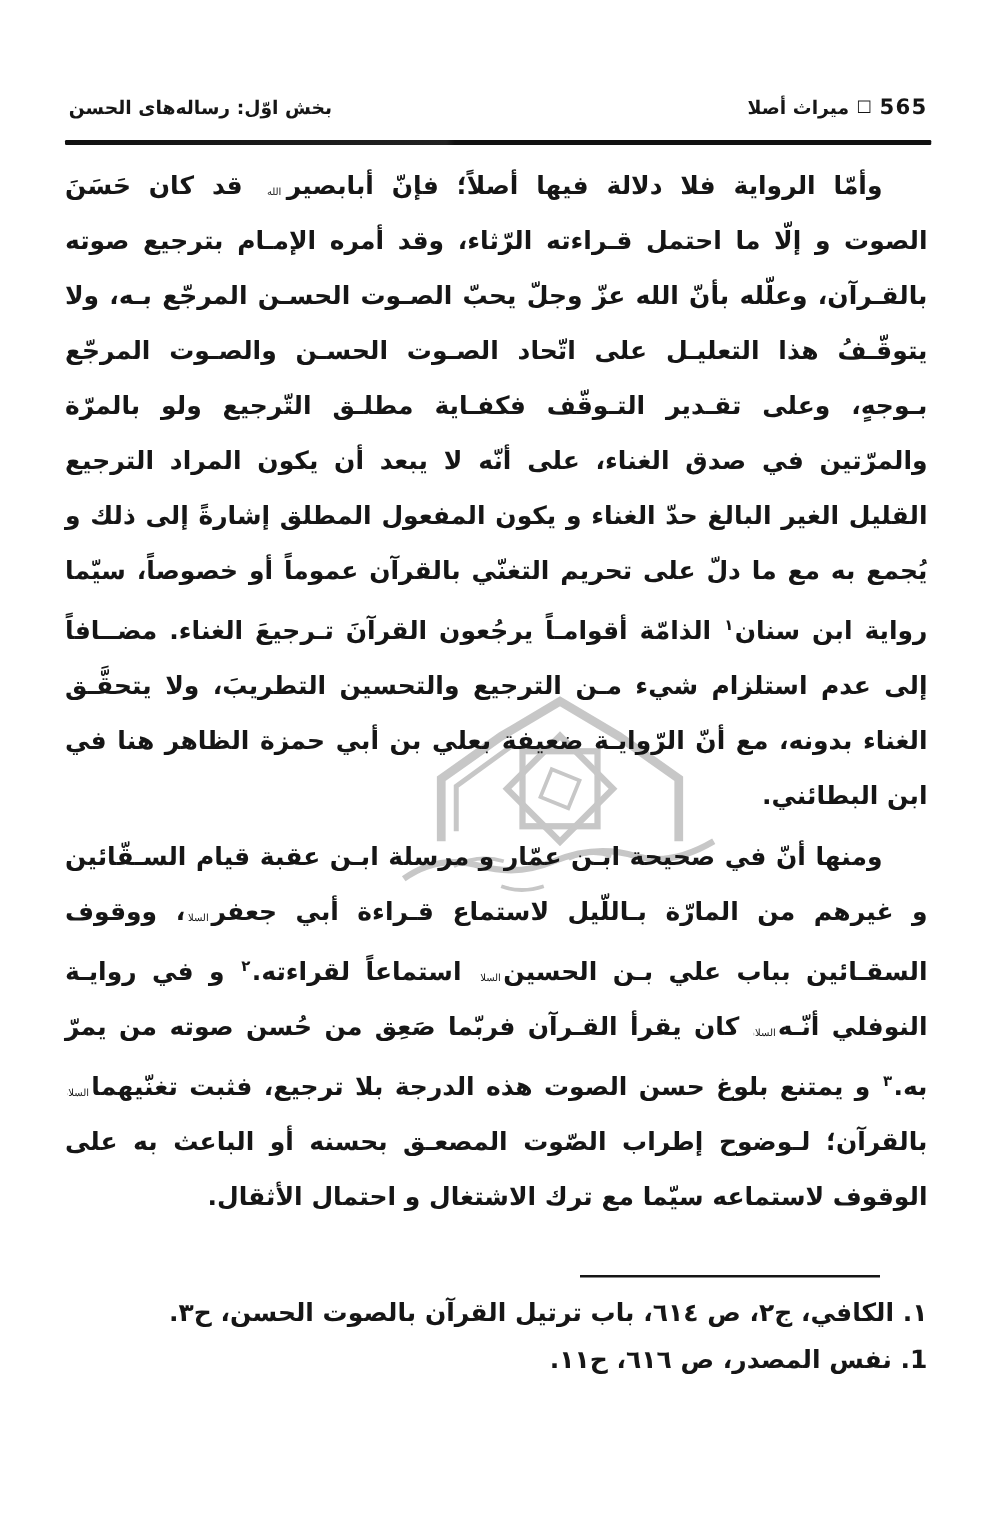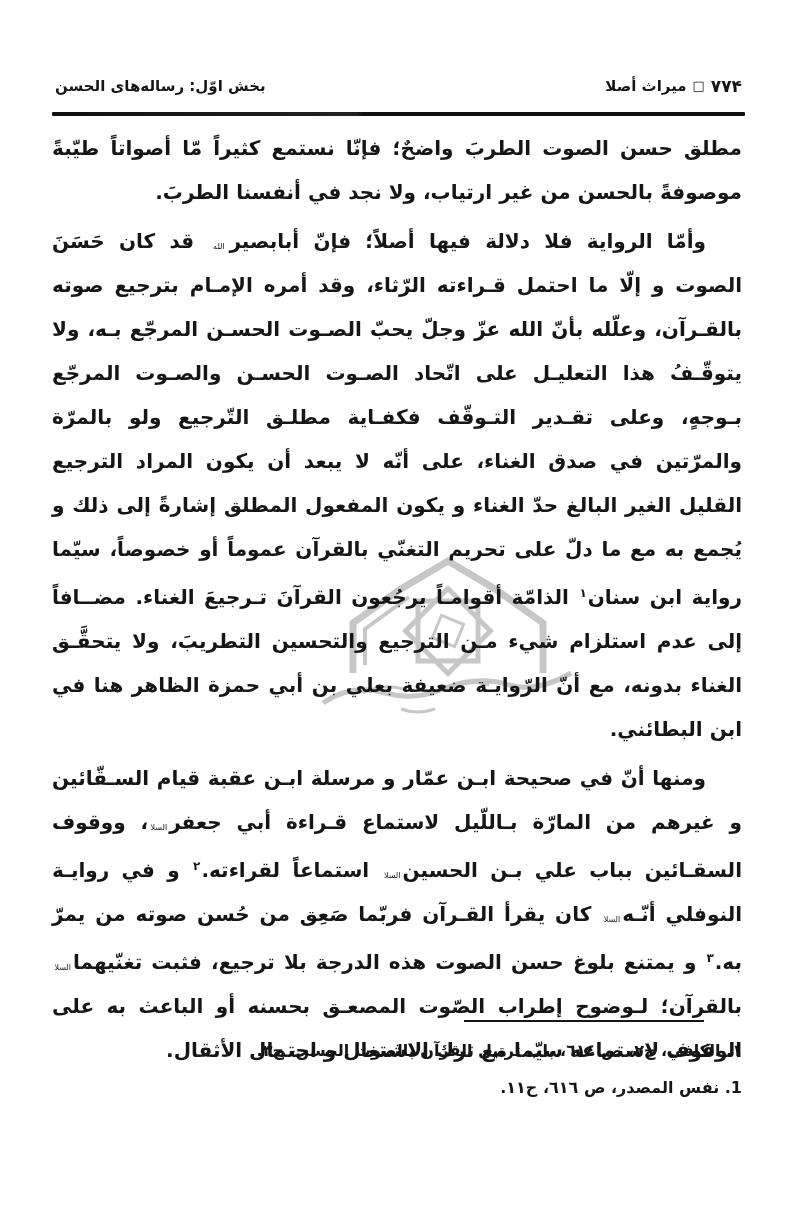--- a/index.html
+++ b/index.html
@@ -42,30 +42,30 @@
     vertical-align:middle;white-space:normal;margin:0 2px;
   }
   
   .watermark{
     position:absolute;top:545px;left:305px;width:285px;height:175px;
     z-index:1;opacity:.55;pointer-events:none;
   }
   
   .footnotes{position:absolute;top:1020px;right:55px;left:55px;z-index:2;}
   .footnote-rule{width:240px;height:2px;background:#151515;margin:0 38px 10px auto;margin-right:38px;}
-  .footnote{font-size:16px;font-weight:700;line-height:37px;text-align:right;}
+  .footnote{font-size:20px;font-weight:700;line-height:37px;text-align:right;}
 </style>
 </head>
 <body>
 
 <div class="page">
 
   <div class="header">
     <div class="header-right">
-      <span class="page-number">۷۷۴</span>
+      <span class="page-number">565</span>
       <span class="box-glyph">□</span>
       <span>ميراث أصلا</span>
     </div>
     <div class="header-left">بخش اوّل: رساله‌های الحسن</div>
   </div>
   <div class="header-rule"></div>
 
   <div class="watermark">
     <svg viewBox="0 0 285 175" width="285" height="175">
       <g fill="none" stroke="#9a9a9a" stroke-width="7" stroke-linejoin="miter">
@@ -83,21 +83,20 @@
           <path d="M18 158 q28 -20 62 -10 q30 8 58 -4 q34 -14 66 -4 q28 8 62 -12"></path>
           <path d="M58 148 q20 -10 40 -4" stroke-width="3"></path>
           <path d="M150 142 q18 -8 34 -2" stroke-width="3"></path>
           <path d="M96 164 q16 6 34 0" stroke-width="3"></path>
         </g>
       </g>
     </svg>
   </div>
 
   <div class="body-text" id="body-text">
-      <p class=""><span>مطلق حسن الصوت الطربَ واضحٌ؛ فإنّا نستمع كثيراً مّا أصواتاً طيّبةً موصوفةً بالحسن من غير ارتياب، ولا نجد في أنفسنا الطربَ.</span></p>
       <p class="indent"><span>وأمّا الرواية فلا دلالة فيها أصلاً؛ فإنّ أبابصير</span><span class="honorific">رحمه الله</span><span> قد كان حَسَنَ الصوت و إلّا ما احتمل قـراءته الرّثاء، وقد أمره الإمـام بترجيع صوته بالقـرآن، وعلّله بأنّ الله عزّ وجلّ يحبّ الصـوت الحسـن المرجّع بـه، ولا يتوقّـفُ هذا التعليـل على اتّحاد الصـوت الحسـن والصـوت المرجّع بـوجهٍ، وعلى تقـدير التـوقّف فكفـاية مطلـق التّرجيع ولو بالمرّة والمرّتين في صدق الغناء، على أنّه لا يبعد أن يكون المراد الترجيع القليل الغير البالغ حدّ الغناء و يكون المفعول المطلق إشارةً إلى ذلك و يُجمع به مع ما دلّ على تحريم التغنّي بالقرآن عموماً أو خصوصاً، سيّما رواية ابن سنان</span><span class="fn-ref">١</span><span> الذامّة أقوامـاً يرجُعون القرآنَ تـرجيعَ الغناء. مضــافاً إلى عدم استلزام شيء مـن الترجيع والتحسين التطريبَ، ولا يتحقَّـق الغناء بدونه، مع أنّ الرّوايـة ضعيفة بعلي بن أبي حمزة الظاهر هنا في ابن البطائني.</span></p>
       <p class="indent"><span>ومنها أنّ في صحيحة ابـن عمّار و مرسلة ابـن عقبة قيام السـقّائين و غيرهم من المارّة بـاللّيل لاستماع قـراءة أبي جعفر</span><span class="honorific">عليه السلام</span><span>، ووقوف السقـائين بباب علي بـن الحسين</span><span class="honorific">عليه السلام</span><span> استماعاً لقراءته.</span><span class="fn-ref">٢</span><span> و في روايـة النوفلي أنّـه</span><span class="honorific">عليه السلام</span><span> كان يقرأ القـرآن فربّما صَعِق من حُسن صوته من يمرّ به.</span><span class="fn-ref">٣</span><span> و يمتنع بلوغ حسن الصوت هذه الدرجة بلا ترجيع، فثبت تغنّيهما</span><span class="honorific">عليهما السلام</span><span> بالقرآن؛ لـوضوح إطراب الصّوت المصعـق بحسنه أو الباعث به على الوقوف لاستماعه سيّما مع ترك الاشتغال و احتمال الأثقال.</span></p>
     </div>
 
   <div class="footnotes">
     <div class="footnote-rule"></div>
     <div id="footnote-list">
         <div class="footnote">١. الكافي، ج٢، ص ٦١٤، باب ترتيل القرآن بالصوت الحسن، ح٣.</div>
         <div class="footnote">1. نفس المصدر، ص ٦١٦، ح١١.</div>
       </div>

